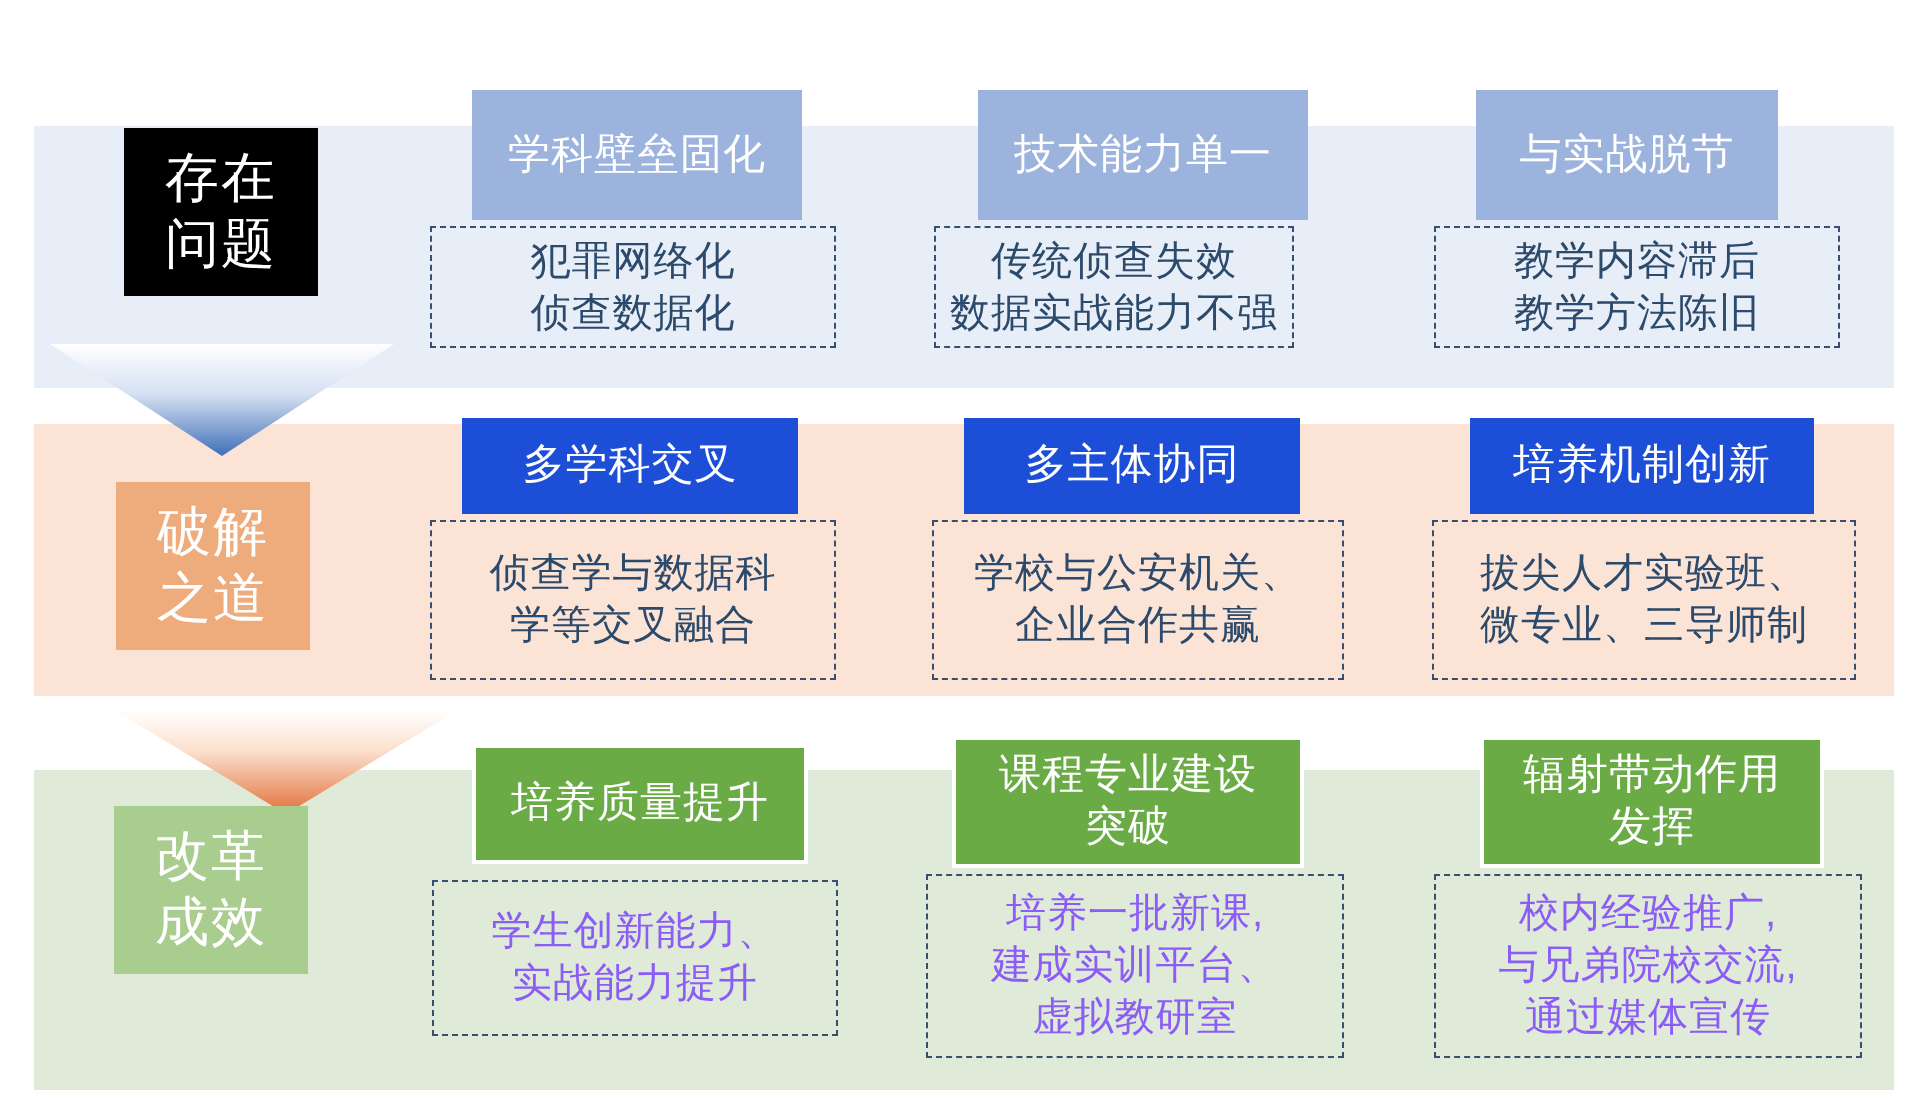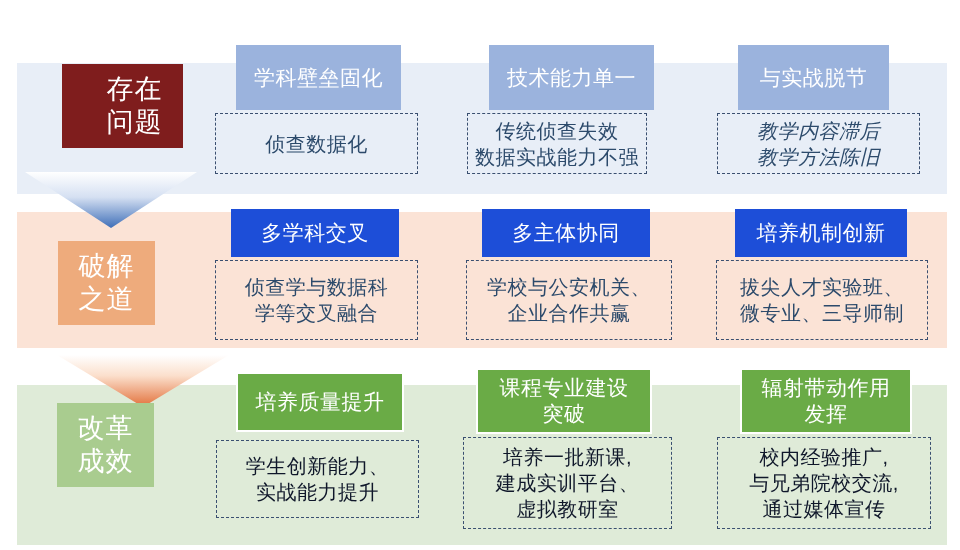--- a/index.html
+++ b/index.html
@@ -20,21 +20,21 @@
   .rowlabel{
     position:absolute;
     display:flex;align-items:center;justify-content:center;
     color:#ffffff;
     font-size:27px;
     line-height:1.24;
     text-align:center;
     letter-spacing:1px;
     z-index:5;
   }
-  .rowlabel.blue {background:#7f1d1d;padding-left:24px;}
+  .rowlabel.blue {background:#000000;}
   .rowlabel.orange{background:#eeab7c;}
   .rowlabel.green{background:#a9cc8f;}
 
   
   .chip{
     position:absolute;
     display:flex;align-items:center;justify-content:center;
     color:#ffffff;
     text-align:center;
     font-size:21px;
@@ -52,21 +52,21 @@
     border:1.5px dashed #3a4f70;
     display:flex;align-items:center;justify-content:center;
     text-align:center;
     color:#2c4a6b;
     font-size:20px;
     line-height:1.30;
     letter-spacing:.5px;
     box-sizing:border-box;
     z-index:4;
   }
-  .dashbox.green-t{color:#0f172a;}
+  .dashbox.green-t{color:#8b5cf6;}
 
   
   .arrow{position:absolute;z-index:3;}
 
   .txt{display:block;}
 </style>
 </head>
 <body>
 
 <div id="stage">
@@ -81,20 +81,21 @@
   </div>
 
   <div class="chip blue" style="left:236px;top:45px;width:165px;height:65px;">
     <div>
       <span class="txt">学科壁垒固化</span>
 
     </div>
   </div>
   <div class="dashbox" style="left:215px;top:113px;width:203px;height:61px;">
     <div>
+      <span class="txt">犯罪网络化</span>
       <span class="txt">侦查数据化</span>
 
     </div>
   </div>
 
   <div class="chip blue" style="left:489px;top:45px;width:165px;height:65px;text-align:right;">
     <div>
       <span class="txt">技术能力单一</span>
 
     </div>
@@ -106,21 +107,21 @@
 
     </div>
   </div>
 
   <div class="chip blue" style="left:738px;top:45px;width:151px;height:65px;align-items:center;">
     <div>
       <span class="txt">与实战脱节</span>
 
     </div>
   </div>
-  <div class="dashbox" style="left:717px;top:113px;width:203px;height:61px;font-style:italic;">
+  <div class="dashbox" style="left:717px;top:113px;width:203px;height:61px;">
     <div>
       <span class="txt">教学内容滞后</span>
       <span class="txt">教学方法陈旧</span>
 
     </div>
   </div>
 
   <svg class="arrow" style="left:25px;top:172px;" width="172" height="56" viewBox="0 0 172 56">
     <defs>
       <linearGradient id="gradBlue" x1="0" y1="0" x2="0" y2="1">

